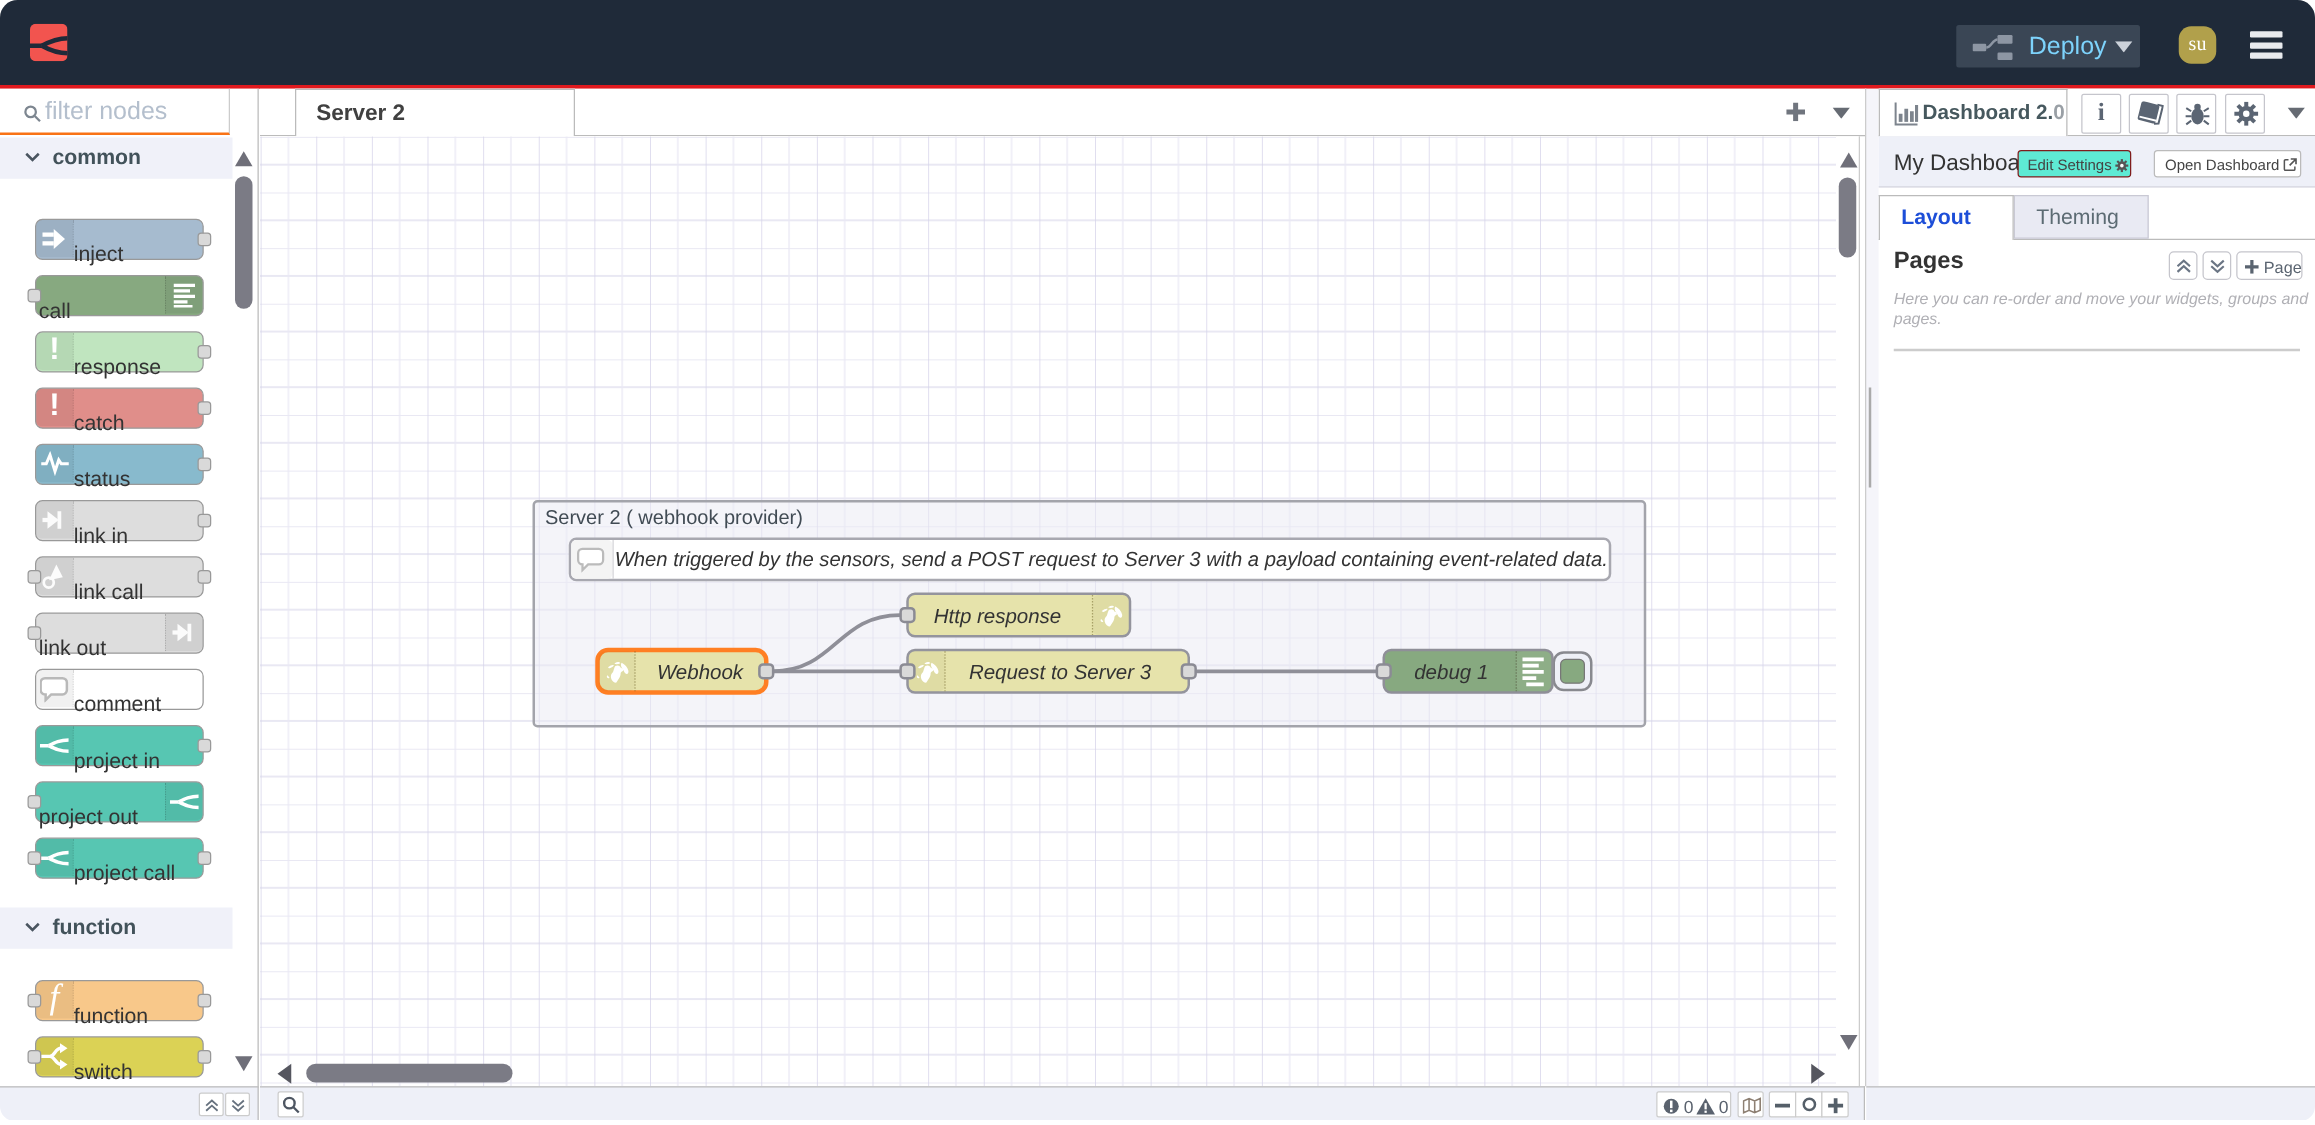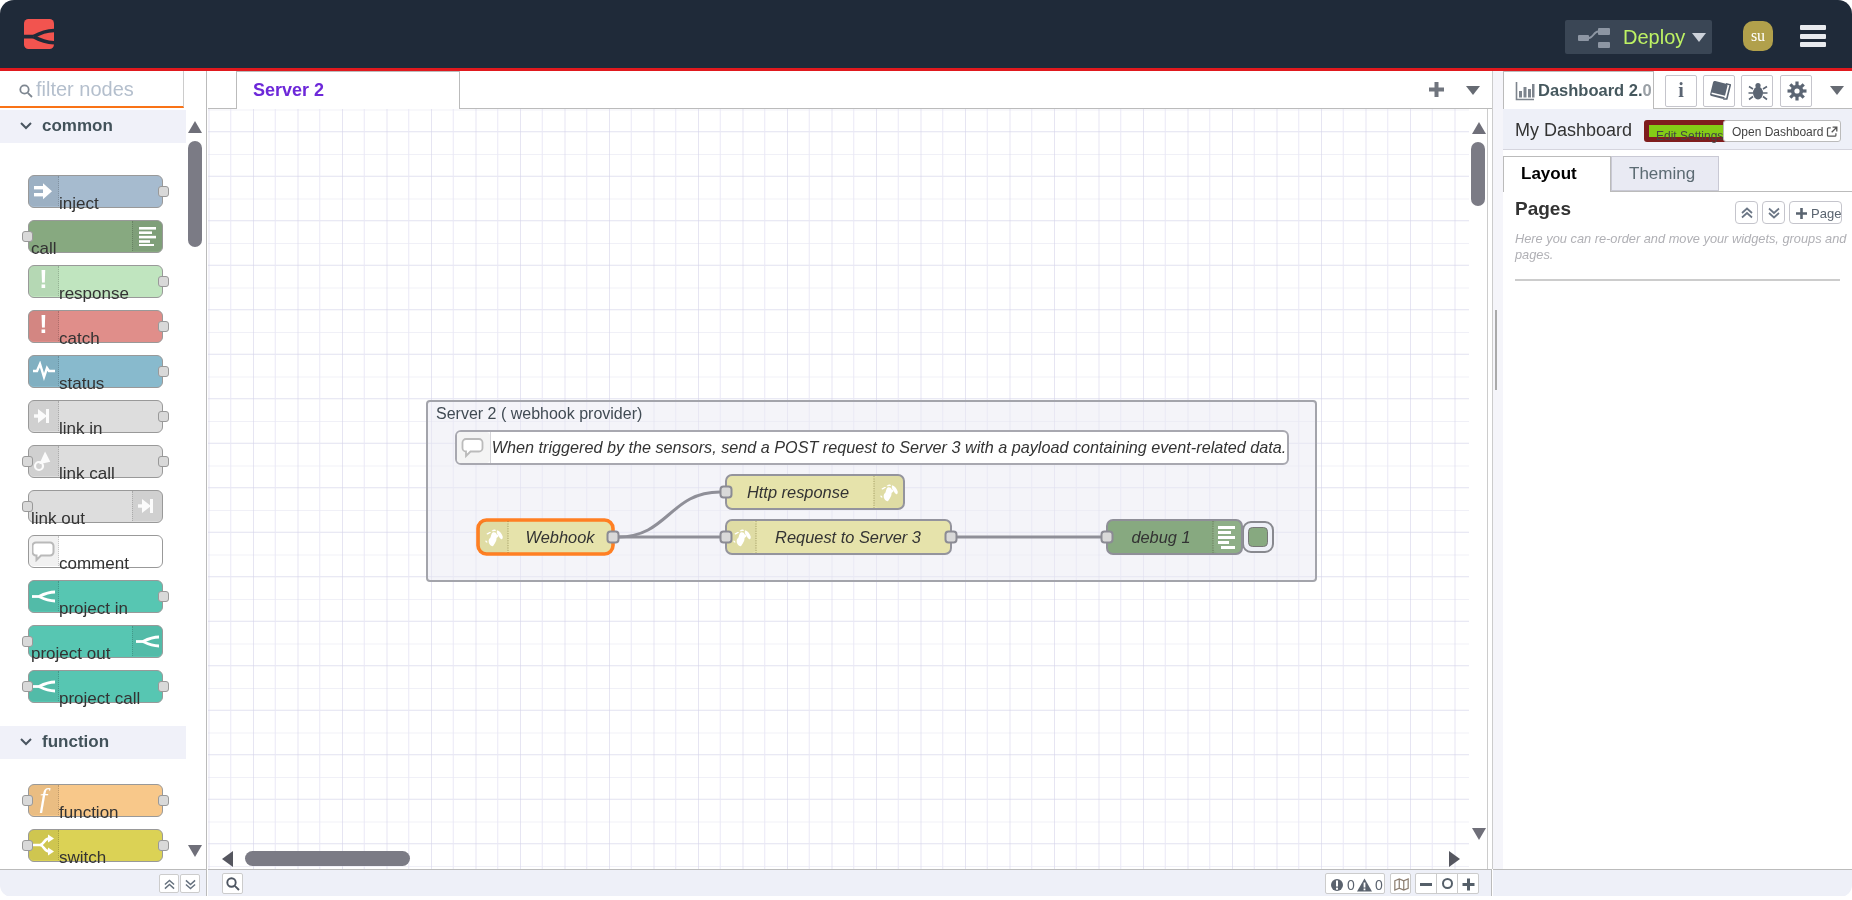--- a/index.html
+++ b/index.html
@@ -5,21 +5,21 @@
   * { margin:0; padding:0; box-sizing:border-box; }
   html,body { width:1852px; height:900px; background:#fff; font-family:"Liberation Sans", sans-serif; }
   #app { position:absolute; left:0; top:0; width:1852px; height:897px; background:#fff;
          border-radius:14px 14px 12px 12px; overflow:hidden; }
   .abs { position:absolute; }
   
   #header { position:absolute; left:0; top:0; width:1852px; height:68px; background:#1f2a39; }
   #redline { position:absolute; left:0; top:68px; width:1852px; height:3px; background:#e0191e; }
   #title { position:absolute; left:71px; top:21px; font-size:25px; color:#eef1f4; letter-spacing:0.2px; }
   #deploy { position:absolute; left:1565px; top:20px; width:147px; height:34px; background:#3a4655; border-radius:2px; }
-  #deploy .dtext { position:absolute; left:58px; top:6px; font-size:20px; color:#bef264; }
+  #deploy .dtext { position:absolute; left:58px; top:6px; font-size:20px; color:#7dd3fc; }
   #avatar { position:absolute; left:1743px; top:21px; width:30px; height:30px; border-radius:10px; background:#b1a04b;
             color:#fff; font-family:"Liberation Serif", serif; font-size:16px; text-align:center; line-height:30px; }
   .hbar { position:absolute; left:1800px; width:26px; height:5px; background:#e8eaee; border-radius:1px; }
   
   #palette { position:absolute; left:0; top:71px; width:207px; height:798px; background:#fff; border-right:1px solid #bbb; }
   #psearch { position:absolute; left:0; top:0; width:184px; height:37px; border-right:1px solid #ccc; border-bottom:2px solid #f97316; }
   #psearch .ph { position:absolute; left:36px; top:7px; font-size:20px; color:#b4bfcd; }
   .cat { position:absolute; left:0; width:186px; height:33px; background:#f0f1f9; }
   .cat .ctext { position:absolute; left:42px; top:6px; font-size:17px; font-weight:bold; color:#42525a; }
   .pnode { position:absolute; left:28px; width:135px; height:33px; border:1.5px solid #999; border-radius:6px; font-size:17px; color:#333; }
@@ -29,21 +29,21 @@
   .plabel { position:absolute; top:18px; text-align:left; }
   .pport { position:absolute; width:11px; height:11px; background:#d9d9d9; border:1.5px solid #999; border-radius:3px; top:10px; }
   .pport.in { left:-7px; } .pport.out { right:-7px; }
   
   .footer { position:absolute; top:869px; height:27px; background:#eef0f8; border-top:1px solid #bbb; }
   .fbtn { position:absolute; background:#fff; border:1px solid #ccc; border-radius:2px; }
   
   #tabstrip { position:absolute; left:208px; top:71px; width:1285px; height:38px; background:#fff; border-bottom:1px solid #bbb; }
   #wstab { position:absolute; left:28px; top:0px; width:224px; height:38px; background:#fff;
            border:1px solid #bbb; border-bottom:none; }
-  #wstab span { position:absolute; left:16px; top:8px; font-size:18px; font-weight:bold; color:#6d28d9; }
+  #wstab span { position:absolute; left:16px; top:8px; font-size:18px; font-weight:bold; color:#404040; }
   #canvas { position:absolute; left:208px; top:109px; width:1261px; height:760px; background:#fff; overflow:hidden; }
   #vscroll { position:absolute; left:1469px; top:109px; width:19px; height:760px; background:#fff; border-right:1px solid #ccc; }
   
   #sidebar { position:absolute; left:1503px; top:71px; width:349px; height:798px; background:#fff; }
   #splitter { position:absolute; left:1492px; top:71px; width:11px; height:798px; background:#f5f5fa; border-left:1px solid #ccc; }
   .sbtn { position:absolute; background:#fff; border:1px solid #c5c5cc; border-radius:2px; }
 </style>
 </head>
 <body>
 <div id="app">
@@ -457,21 +457,21 @@
         </g>
         <circle cx="10" cy="10" r="2.6" fill="#fff"></circle>
       </svg>
     </div>
     <svg class="abs" style="left:327px;top:15px" width="14" height="9">
         <polygon points="0,0 14,0 7,9" fill="#666b73"></polygon>
       </svg>
 
     <div class="abs" style="left:0;top:38px;width:349px;height:41px;background:#eef0f8;border-bottom:1px solid #d5d5de">
       <span class="abs" style="left:12px;top:11px;font-size:18px;color:#333;white-space:nowrap">My Dashboard</span>
-      <div class="abs" style="left:141px;top:11px;width:91px;height:22px;background:#84cc16;border:5px solid #7f1d1d;border-radius:3px">
+      <div class="abs" style="left:111px;top:11px;width:91px;height:22px;background:#5eead4;border:1px solid #7f1d1d;border-radius:3px">
         <span class="abs" style="left:7px;top:4px;font-size:12px;color:#444">Edit Settings</span>
         <svg class="abs" style="left:77px;top:5.5px" width="11" height="11" viewBox="0 0 20 20">
           <g fill="#555">
               <circle cx="10" cy="10" r="6.2"></circle>
             <rect x="8.4" y="0.5" width="3.2" height="4"></rect>
               <rect x="8.4" y="15.5" width="3.2" height="4"></rect>
             <rect x="0.5" y="8.4" width="4" height="3.2"></rect>
               <rect x="15.5" y="8.4" width="4" height="3.2"></rect>
             <rect x="8.4" y="0.5" width="3.2" height="4" transform="rotate(45 10 10)"></rect>
             <rect x="8.4" y="15.5" width="3.2" height="4" transform="rotate(45 10 10)"></rect>
@@ -489,21 +489,21 @@
         </svg>
       </div>
     </div>
 
     <div class="abs" style="left:0;top:85px;width:349px;height:36px">
       <div class="abs" style="left:0;top:35px;width:349px;height:1px;background:#bbb"></div>
       <div class="abs" style="left:108px;top:0;width:108px;height:35px;background:#e9eaf3;border:1px solid #c9c9d4">
         <span class="abs" style="left:17px;top:7px;font-size:17px;color:#5c6b73">Theming</span>
       </div>
       <div class="abs" style="left:0;top:0;width:108px;height:36px;background:#fff;border:1px solid #bbb;border-bottom:none">
-        <span class="abs" style="left:17px;top:7px;font-size:17px;font-weight:bold;color:#000000">Layout</span>
+        <span class="abs" style="left:17px;top:7px;font-size:17px;font-weight:bold;color:#1d4ed8">Layout</span>
       </div>
     </div>
 
     <span class="abs" style="left:12px;top:127px;font-size:19px;font-weight:bold;color:#333">Pages</span>
     <div class="sbtn" style="left:232px;top:130px;width:23px;height:23px;border-radius:4px">
       <svg class="abs" style="left:5px;top:5px" width="12" height="12" viewBox="0 0 12 12">
           <g stroke="#6b7685" stroke-width="1.7" fill="none">
             <path d="M1,6 L6,1.5 L11,6"></path>
             <path d="M1,10.5 L6,6 L11,10.5"></path>
           </g>

